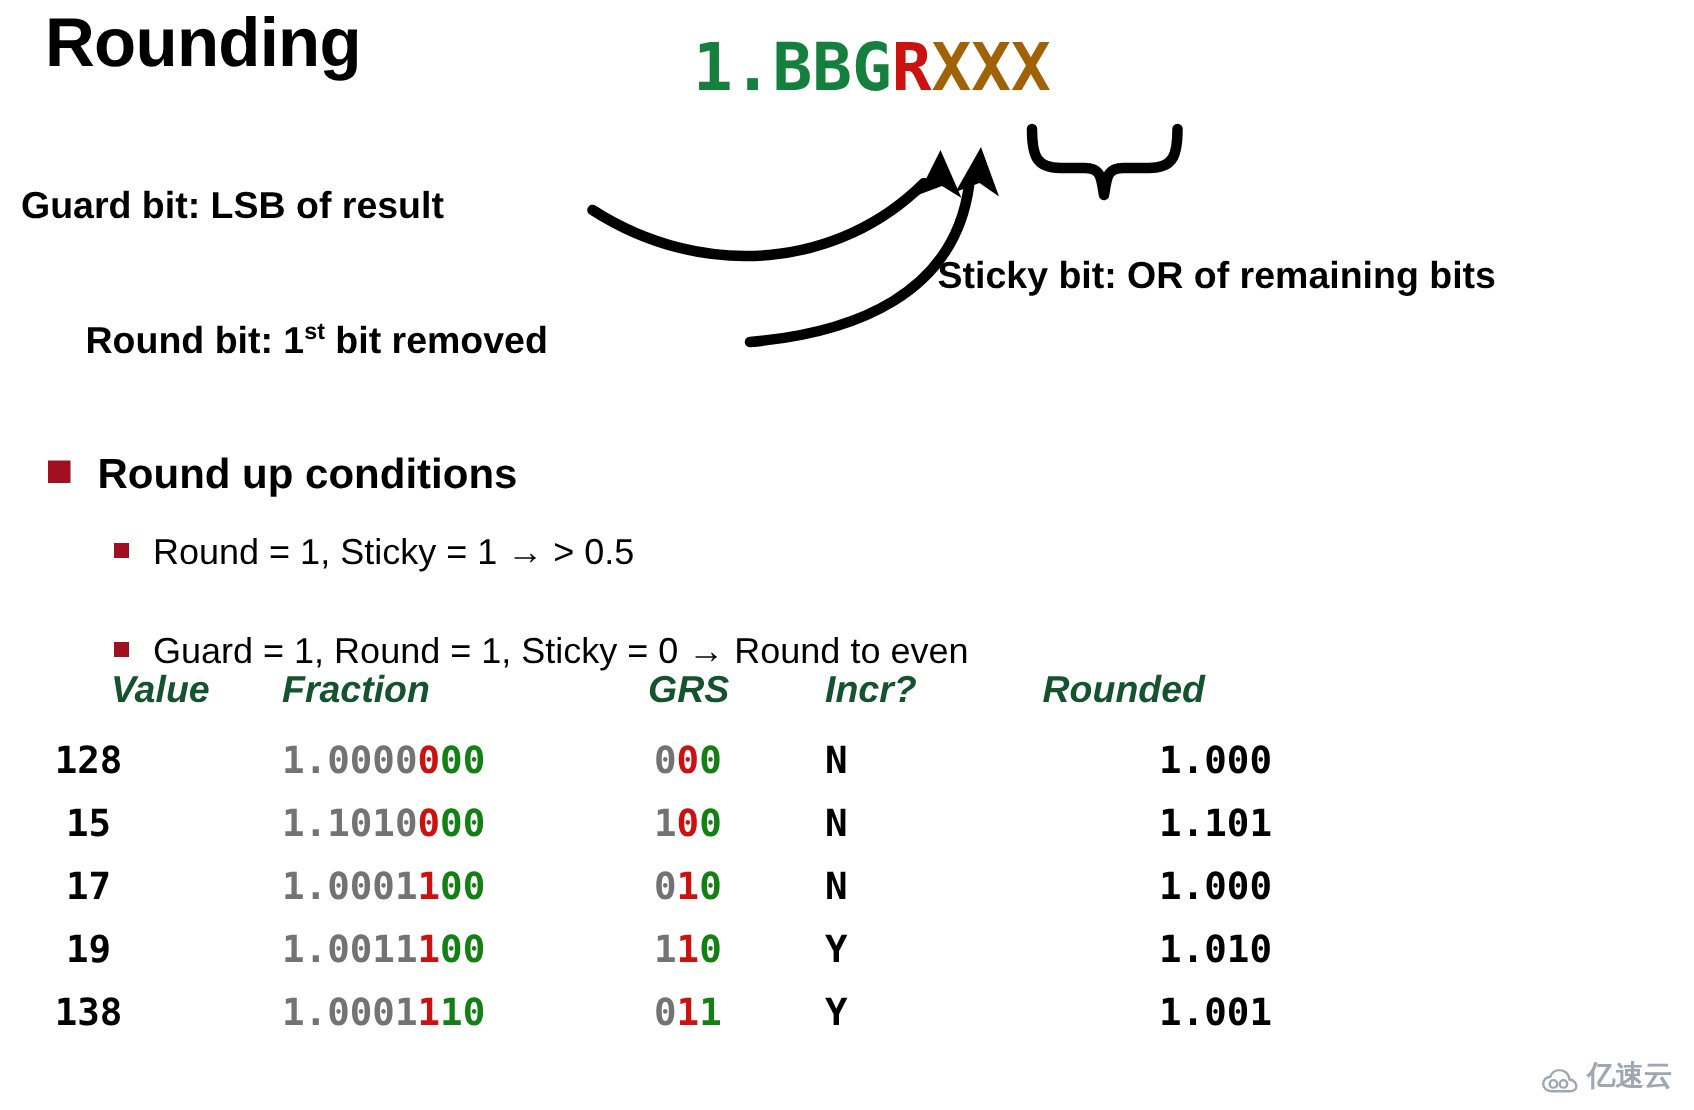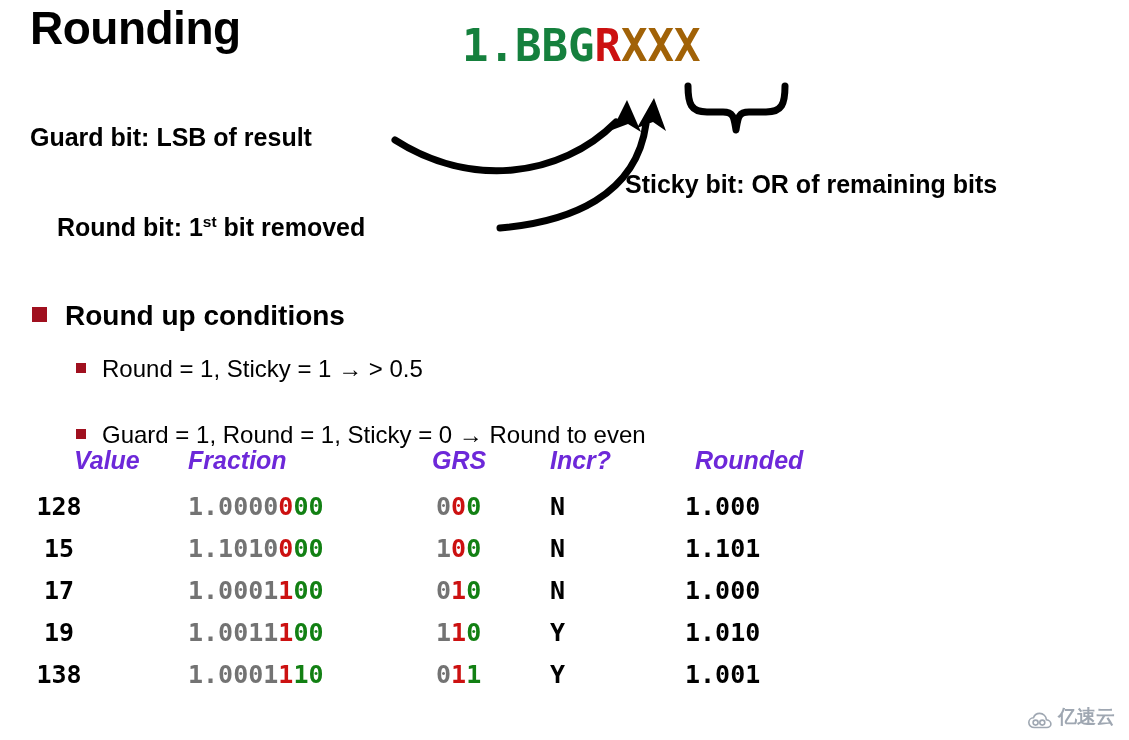--- a/index.html
+++ b/index.html
@@ -45,21 +45,21 @@
   #bit-pattern .r { color: #CC1111; }
   #bit-pattern .g { color: #a16207; }
 
   
   .callout {
     position: absolute;
     font-weight: bold;
     color: #000;
     white-space: nowrap;
   }
-  #guard-label  { left: 14px;  top: 123px; font-size: 25px; margin-left: 16px; }
+  #guard-label  { left: 14px;  top: 123px; font-size: 25px; }
   #round-label  { left: 57px;  top: 213px; font-size: 25px; }
   #sticky-label { left: 625px; top: 170px; font-size: 25px; }
   .sup { font-size: 0.62em; vertical-align: super; line-height: 0; }
 
   
   #annotation-layer {
     position: absolute;
     left: 0; top: 0;
     width: 1129px;
     height: 740px;
@@ -112,21 +112,21 @@
     border-collapse: collapse;
     table-layout: fixed;
   }
   #grs-table th {
     font-family: "Liberation Sans Narrow", "Liberation Sans", sans-serif;
     font-size: 25px;
     font-weight: bold;
     font-style: italic;
     text-align: left;
     padding: 0 0 11px 0;
-    color: #6d28d9;
+    color: #14532d;
     white-space: nowrap;
   }
   #grs-table td {
     font-family: "DejaVu Sans Mono", monospace;
     font-size: 25px;
     font-weight: bold;
     padding: 8px 0 9px 0;
     color: #000;
     white-space: nowrap;
     line-height: 1.0;
@@ -134,21 +134,21 @@
   .col-value    { width: 180px; }
   .col-fraction { width: 250px; }
   .col-grs      { width: 110px; }
   .col-incr     { width: 145px; }
   .col-rounded  { width: 175px; }
 
   .cell-value   { text-align: center; padding-right: 62px !important; }
   .cell-fraction{ text-align: left;  padding-left: 8px !important; }
   .cell-grs     { text-align: left;  padding-left: 6px !important; }
   .cell-incr    { text-align: left;  padding-left: 10px !important; }
-  .cell-rounded { text-align: left; padding-right: 12px !important; }
+  .cell-rounded { text-align: right; padding-right: 12px !important; }
 
   .th-value   { padding-left: 74px !important; }
   .th-fraction{ padding-left: 8px !important; }
   .th-grs     { padding-left: 2px !important; }
   .th-incr    { padding-left: 10px !important; }
   .th-rounded { padding-left: 10px !important; }
 
   td .k { color: #737373; }
   td .r { color: #CC1111; }
   td .g { color: #128013; }

